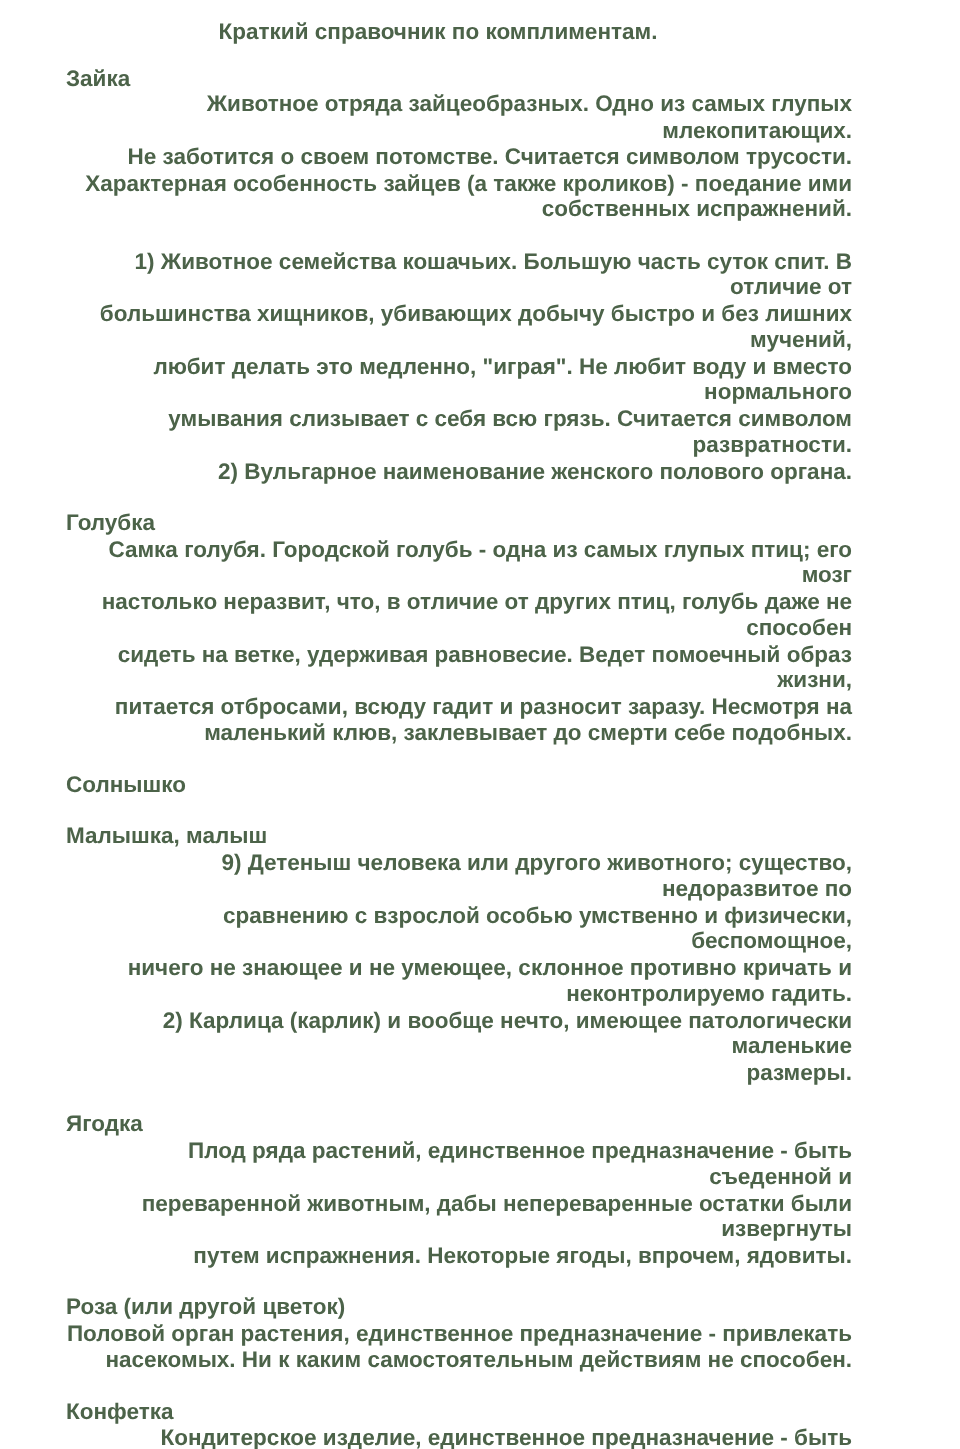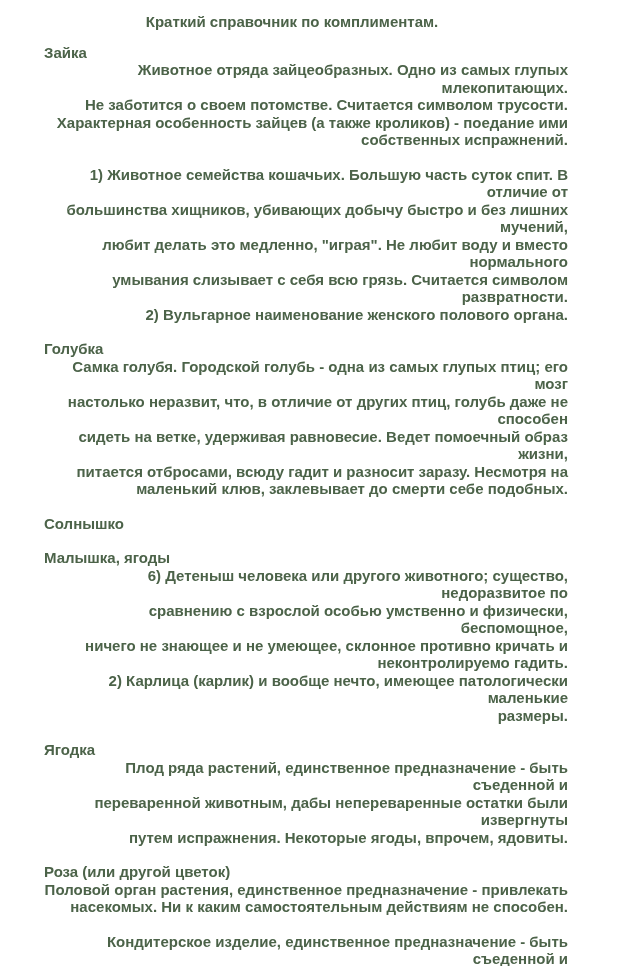--- a/index.html
+++ b/index.html
@@ -74,22 +74,22 @@
 сидеть на ветке, удерживая равновесие. Ведет помоечный образ жизни,
 питается отбросами, всюду гадит и разносит заразу. Несмотря на
 маленький клюв, заклевывает до смерти себе подобных.</div>
     </div>
 
     <div class="entry">
       <div class="entry-term">Солнышко</div>
     </div>
 
     <div class="entry">
-      <div class="entry-term">Малышка, ягоды</div>
-      <div class="entry-def">6) Детеныш человека или другого животного; существо, недоразвитое по
+      <div class="entry-term">Малышка, малыш</div>
+      <div class="entry-def">9) Детеныш человека или другого животного; существо, недоразвитое по
 сравнению с взрослой особью умственно и физически, беспомощное,
 ничего не знающее и не умеющее, склонное противно кричать и
 неконтролируемо гадить.
 2) Карлица (карлик) и вообще нечто, имеющее патологически маленькие
 размеры.</div>
     </div>
 
     <div class="entry">
       <div class="entry-term">Ягодка</div>
       <div class="entry-def">Плод ряда растений, единственное предназначение - быть съеденной и
@@ -97,19 +97,20 @@
 путем испражнения. Некоторые ягоды, впрочем, ядовиты.</div>
     </div>
 
     <div class="entry">
       <div class="entry-term">Роза (или другой цветок)</div>
       <div class="entry-def">Половой орган растения, единственное предназначение - привлекать
 насекомых. Ни к каким самостоятельным действиям не способен.</div>
     </div>
 
     <div class="entry">
+      <div class="entry-term">Конфетка</div>
       <div class="entry-def">Кондитерское изделие, единственное предназначение - быть съеденной и
 переваренной. Не слизывает полезных для здоровья элементов.
 Способствует развитию кариеса, ожирения, сахарного диабета.</div>
     </div>
 
   </div>
 </div>
 
 </body></html>

